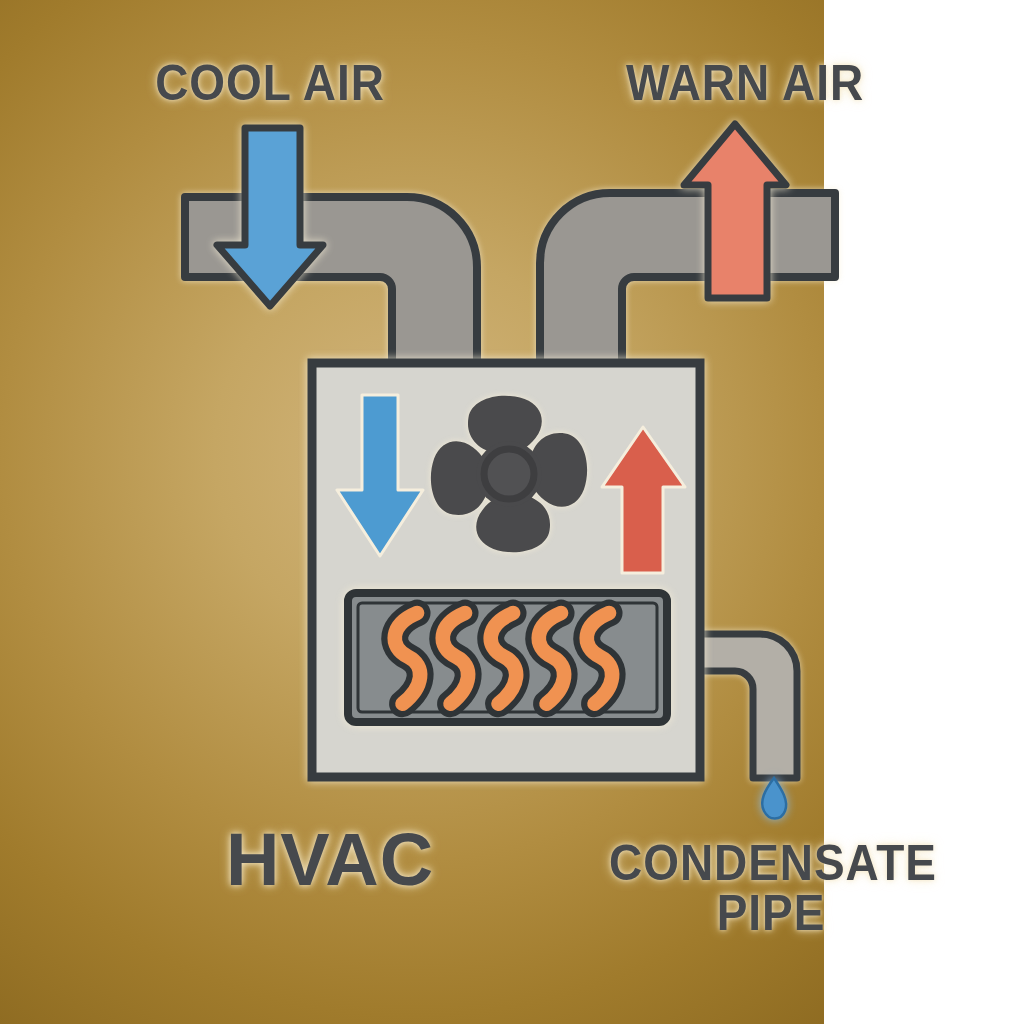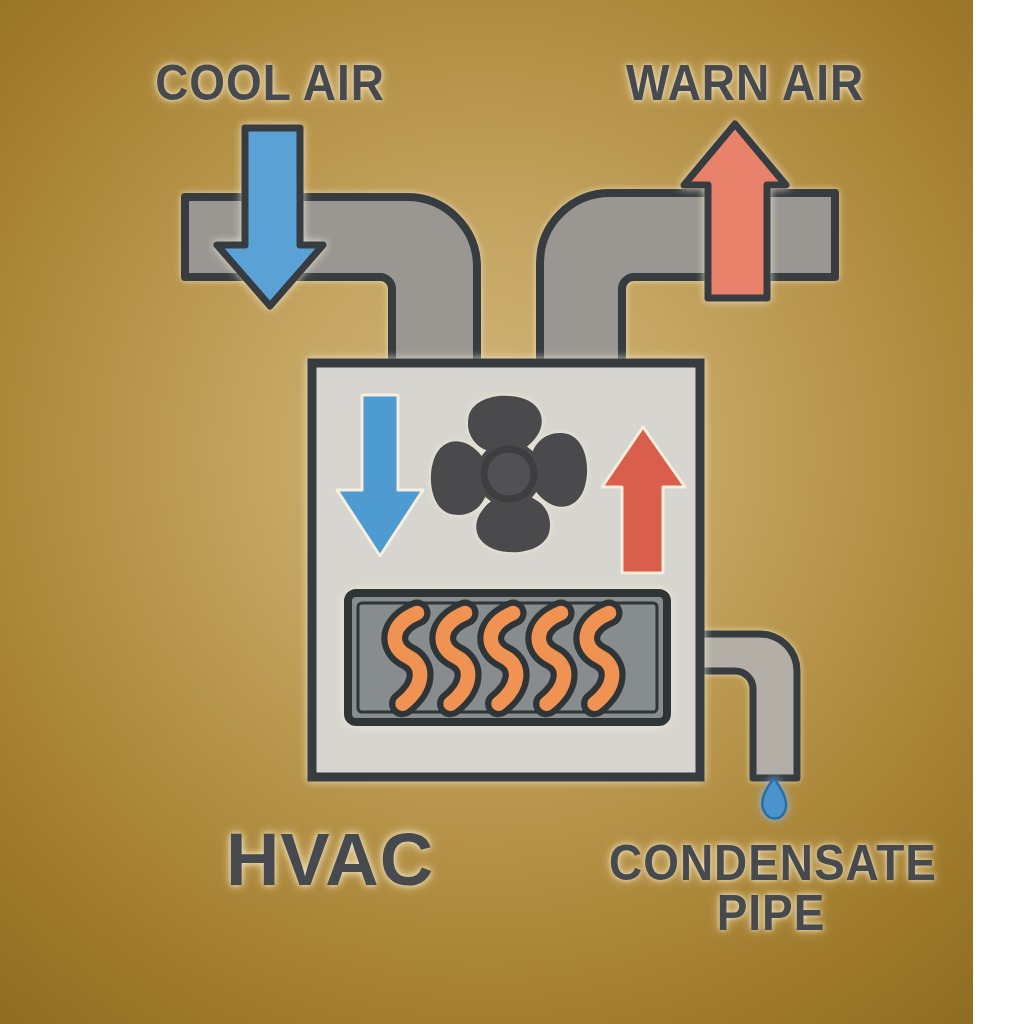--- a/index.html
+++ b/index.html
@@ -1,21 +1,21 @@
 <!DOCTYPE html>
 <html><head>
 <meta charset="utf-8">
 <style>
   html,body{margin:0;padding:0;}
   body{
     width:1024px;height:1024px;overflow:hidden;
     font-family:"Liberation Sans",sans-serif;
   }
   .stage{
-    position:relative;width:973px;height:1024px;
+    position:relative;width:824px;height:1024px;
     background:
       radial-gradient(circle at 50% 44%,
         #d2b57c 0%, #c5a663 28%, #b18d41 58%, #a07b2c 80%, #8f6c22 100%);
   }
   .stage svg{position:absolute;left:0;top:0;}
   .halo{filter:drop-shadow(0 0 4px rgba(248,240,215,.85));}
   .halo-soft{filter:drop-shadow(0 0 3px rgba(248,240,215,.7));}
   .glow-blue{filter:drop-shadow(0 0 5px rgba(140,190,235,.9));}
   .label{
     position:absolute;

